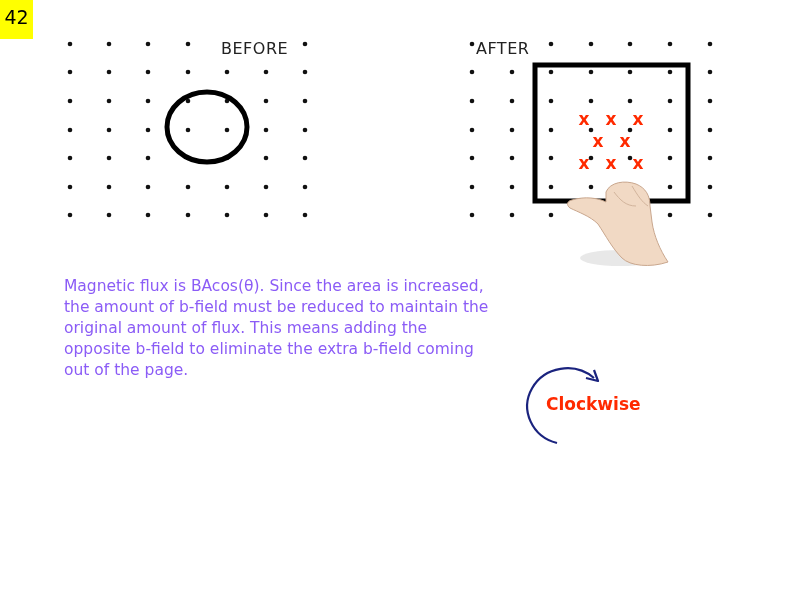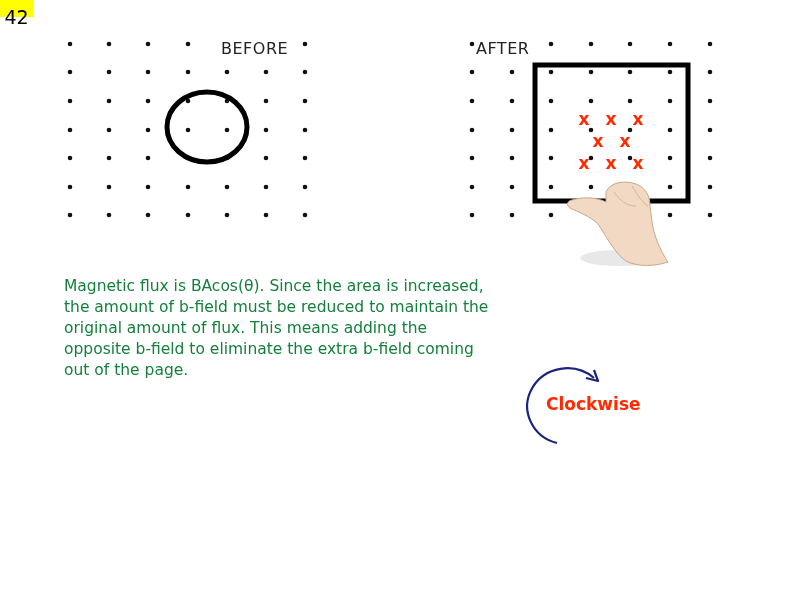--- a/index.html
+++ b/index.html
@@ -1,21 +1,21 @@
 <!DOCTYPE html>
 <html><head>
 <meta charset="utf-8">
 <style>
   html,body{margin:0;padding:0;}
   body{width:800px;height:600px;background:#ffffff;position:relative;overflow:hidden;font-family:"DejaVu Sans",sans-serif;}
-  .badge{position:absolute;left:0;top:0;width:33px;height:17px;background:#ffff00;color:#000;font-family:"DejaVu Sans",sans-serif;font-size:19px;line-height:35px;text-align:center;}
+  .badge{position:absolute;left:0;top:0;width:33px;height:39px;background:#ffff00;color:#000;font-family:"DejaVu Sans",sans-serif;font-size:19px;line-height:35px;text-align:center;}
   svg.diagram{position:absolute;left:0;top:0;}
   .label{font-family:"DejaVu Sans",sans-serif;font-size:16px;fill:#222;letter-spacing:0.5px;}
   .xmark{font-family:"DejaVu Sans",sans-serif;font-size:17px;font-weight:bold;fill:#ff2a00;}
-  .explain{position:absolute;left:64px;top:276px;width:430px;color:#15803d;font-family:"DejaVu Sans",sans-serif;font-size:15.5px;line-height:21px;}
+  .explain{position:absolute;left:64px;top:276px;width:430px;color:#8b5cf6;font-family:"DejaVu Sans",sans-serif;font-size:15.5px;line-height:21px;}
   .clockwise{font-family:"DejaVu Sans",sans-serif;font-size:17px;font-weight:bold;fill:#ff2a00;}
 </style>
 </head>
 <body>
 
 <div class="badge">42</div>
 
 <svg class="diagram" width="800" height="600" viewBox="0 0 800 600">
 
   <g id="before-dots">

